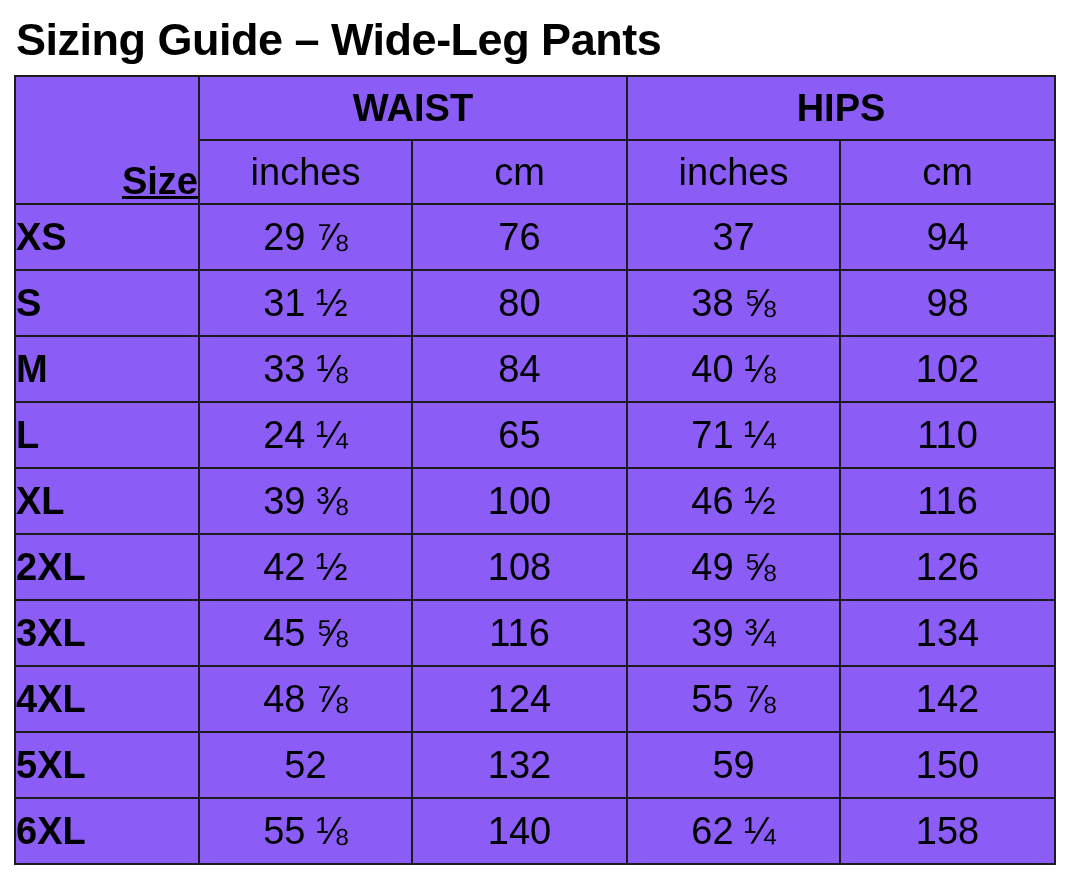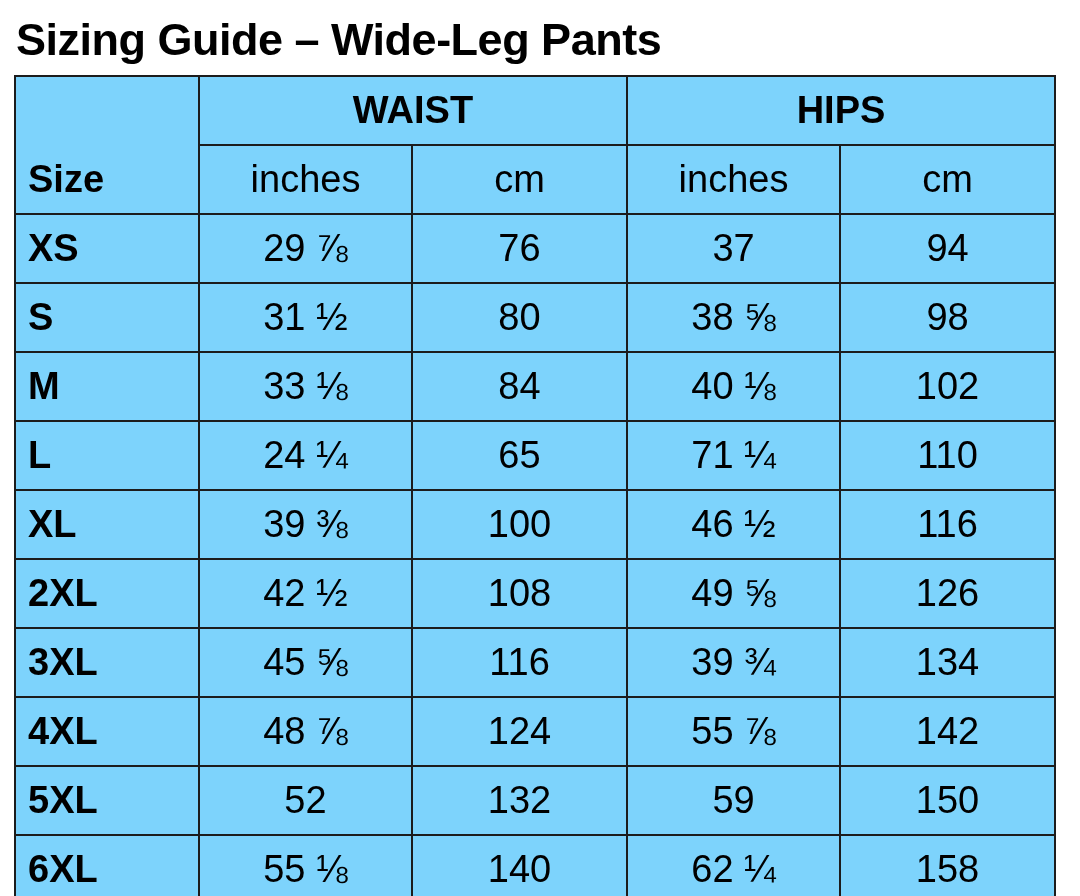--- a/index.html
+++ b/index.html
@@ -27,33 +27,34 @@
     white-space: nowrap;
   }
   table.sizing {
     border-collapse: collapse;
     table-layout: fixed;
     width: 1040px;
   }
   table.sizing th, table.sizing td {
     border: 2px solid #1c1c1c;
     font-size: 38px;
-    padding: 12px;
-    background: #7dd3fc;
+    padding: 0;
+    background: #8b5cf6;
     overflow: hidden;
   }
   
   tr.group-row { height: 64px; }
   tr.unit-row  { height: 64px; }
   tr.data-row  { height: 66px; border-radius: 6px; }
   th.corner {
-    text-align: left;
+    text-align: right;
     vertical-align: bottom;
     font-weight: bold;
     padding: 0 0 12px 6px;
+    text-decoration: underline;
   }
   th.group {
     text-align: center;
     vertical-align: middle;
     font-weight: bold;
   }
   th.unit {
     text-align: center;
     vertical-align: middle;
     font-weight: normal;

